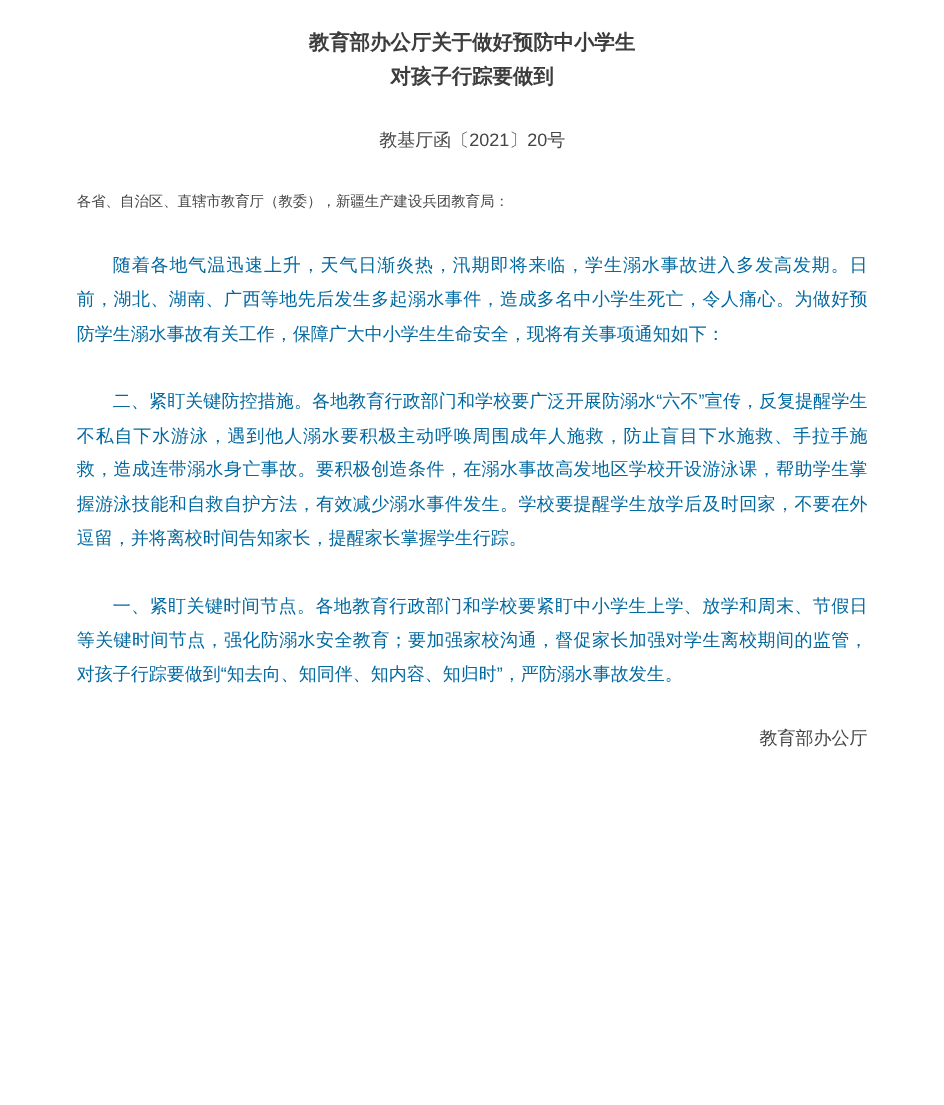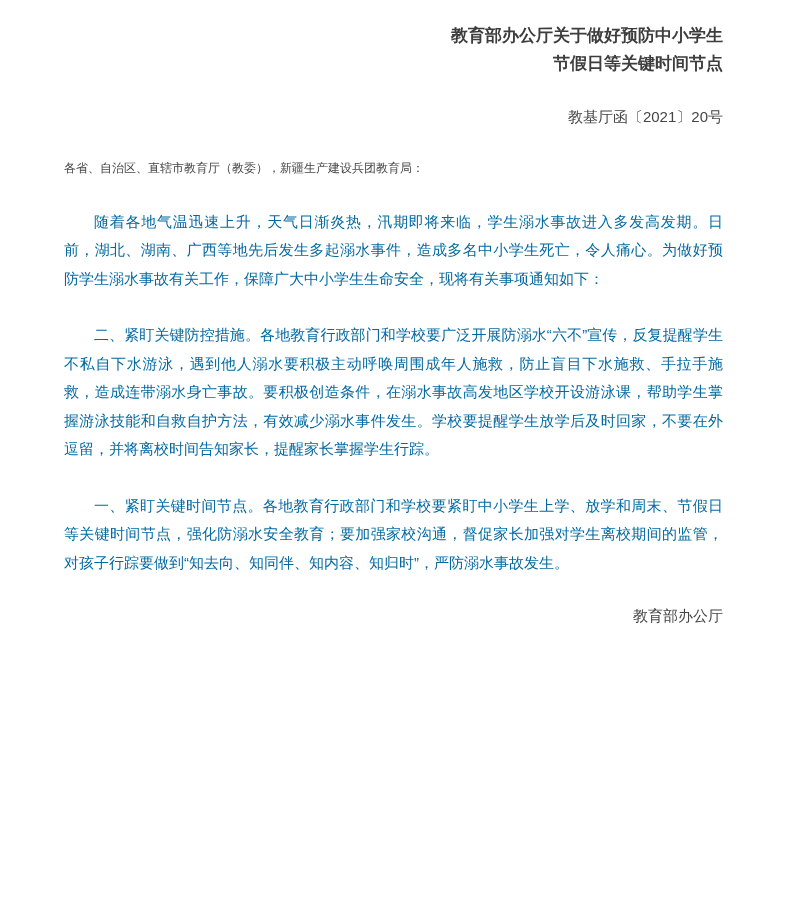--- a/index.html
+++ b/index.html
@@ -16,28 +16,28 @@
     padding: 16px 64px 0 64px;
     overflow: hidden;
     position: relative;
     color: #444444;
   }
   .title {
     margin: 6px 0 0 0;
     font-size: 17px;
     font-weight: bold;
     color: #3d3d3d;
-    text-align: right;
+    text-align: center;
     line-height: 1.65;
   }
   .docnum {
     margin-top: 30px;
     font-size: 15px;
     color: #454545;
-    text-align: right;
+    text-align: center;
   }
   .salutation {
     margin-top: 30px;
     font-size: 12px;
     line-height: 1.9;
     color: #454545;
   }
   .para {
     margin: 28px 0;
     font-size: 15px;
@@ -54,21 +54,21 @@
     color: #454545;
   }
 </style>
 </head>
 <body>
 
 <div class="page">
 
   <h1 class="title">
     <span>教育部办公厅关于做好预防中小学生</span><br>
-    <span>节假日等关键时间节点</span>
+    <span>对孩子行踪要做到</span>
   </h1>
 
   <div class="docnum">教基厅函〔2021〕20号</div>
 
   <div class="salutation">各省、自治区、直辖市教育厅（教委），新疆生产建设兵团教育局：</div>
 
   <p class="para">随着各地气温迅速上升，天气日渐炎热，汛期即将来临，学生溺水事故进入多发高发期。日前，湖北、湖南、广西等地先后发生多起溺水事件，造成多名中小学生死亡，令人痛心。为做好预防学生溺水事故有关工作，保障广大中小学生生命安全，现将有关事项通知如下：</p>
   <p class="para">二、紧盯关键防控措施。各地教育行政部门和学校要广泛开展防溺水“六不”宣传，反复提醒学生不私自下水游泳，遇到他人溺水要积极主动呼唤周围成年人施救，防止盲目下水施救、手拉手施救，造成连带溺水身亡事故。要积极创造条件，在溺水事故高发地区学校开设游泳课，帮助学生掌握游泳技能和自救自护方法，有效减少溺水事件发生。学校要提醒学生放学后及时回家，不要在外逗留，并将离校时间告知家长，提醒家长掌握学生行踪。</p>
   <p class="para">一、紧盯关键时间节点。各地教育行政部门和学校要紧盯中小学生上学、放学和周末、节假日等关键时间节点，强化防溺水安全教育；要加强家校沟通，督促家长加强对学生离校期间的监管，对孩子行踪要做到“知去向、知同伴、知内容、知归时”，严防溺水事故发生。</p>
 

